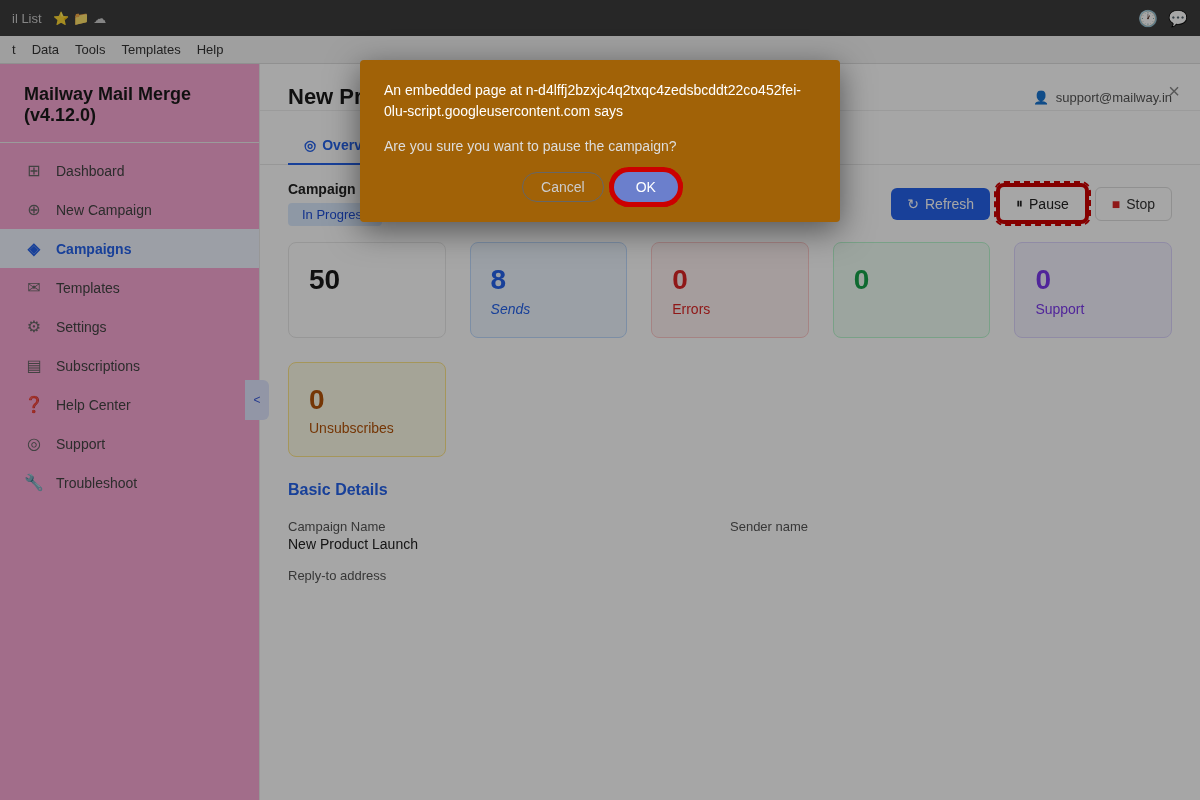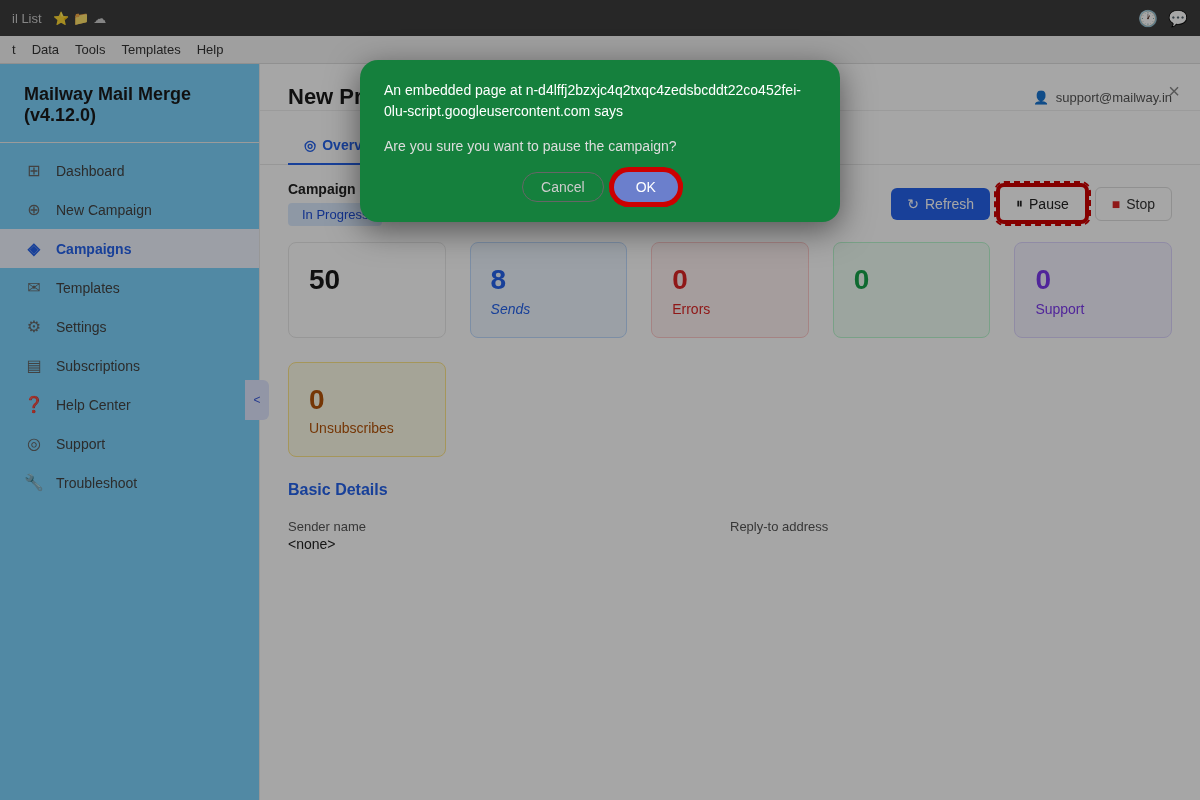--- a/index.html
+++ b/index.html
@@ -36,21 +36,21 @@
     .app-container {
       display: flex;
       height: calc(800px - 64px);
       background: #fff;
     }
 
     
     .sidebar {
       width: 260px;
       min-width: 260px;
-      background: #7dd3fc;
+      background: #f9a8d4;
       border-right: 1px solid #e8e8e8;
       display: flex;
       flex-direction: column;
       padding: 0;
     }
     .sidebar-header {
       padding: 20px 24px 16px;
       font-size: 18px;
       font-weight: 700;
       color: #1a1a1a;
@@ -278,23 +278,23 @@
       position: absolute;
       top: 0; left: 0; right: 0; bottom: 0;
       background: rgba(0,0,0,0.35);
       z-index: 100;
       display: flex;
       align-items: flex-start;
       justify-content: center;
       padding-top: 60px;
     }
     .dialog-box {
-      background: #15803d;
+      background: #a16207;
       color: #fff;
-      border-radius: 18px;
+      border-radius: 4px;
       padding: 20px 24px 20px;
       max-width: 480px;
       width: 480px;
       box-shadow: 0 8px 32px rgba(0,0,0,0.5);
     }
     .dialog-message {
       font-size: 14px;
       line-height: 1.5;
       color: #fff;
       margin-bottom: 16px;
@@ -489,22 +489,25 @@
       </div>
       <div class="stat-card yellow">
         <div class="stat-number yellow-text">0</div>
         <div class="stat-label yellow-text">Unsubscribes</div>
       </div>
     </div>
 
     <div class="section-title">Basic Details</div>
     <div class="details-grid">
       <div class="detail-item">
+        <div class="detail-key">Campaign Name</div>
+        <div class="detail-value">New Product Launch</div>
+      </div>
+      <div class="detail-item">
         <div class="detail-key">Sender name</div>
-        <div class="detail-value">&lt;none&gt;</div>
       </div>
       <div class="detail-item">
         <div class="detail-key">Reply-to address</div>
         <div class="detail-value"></div>
       </div>
     </div>
 
     <button class="close-btn">×</button>
 
   </div>

